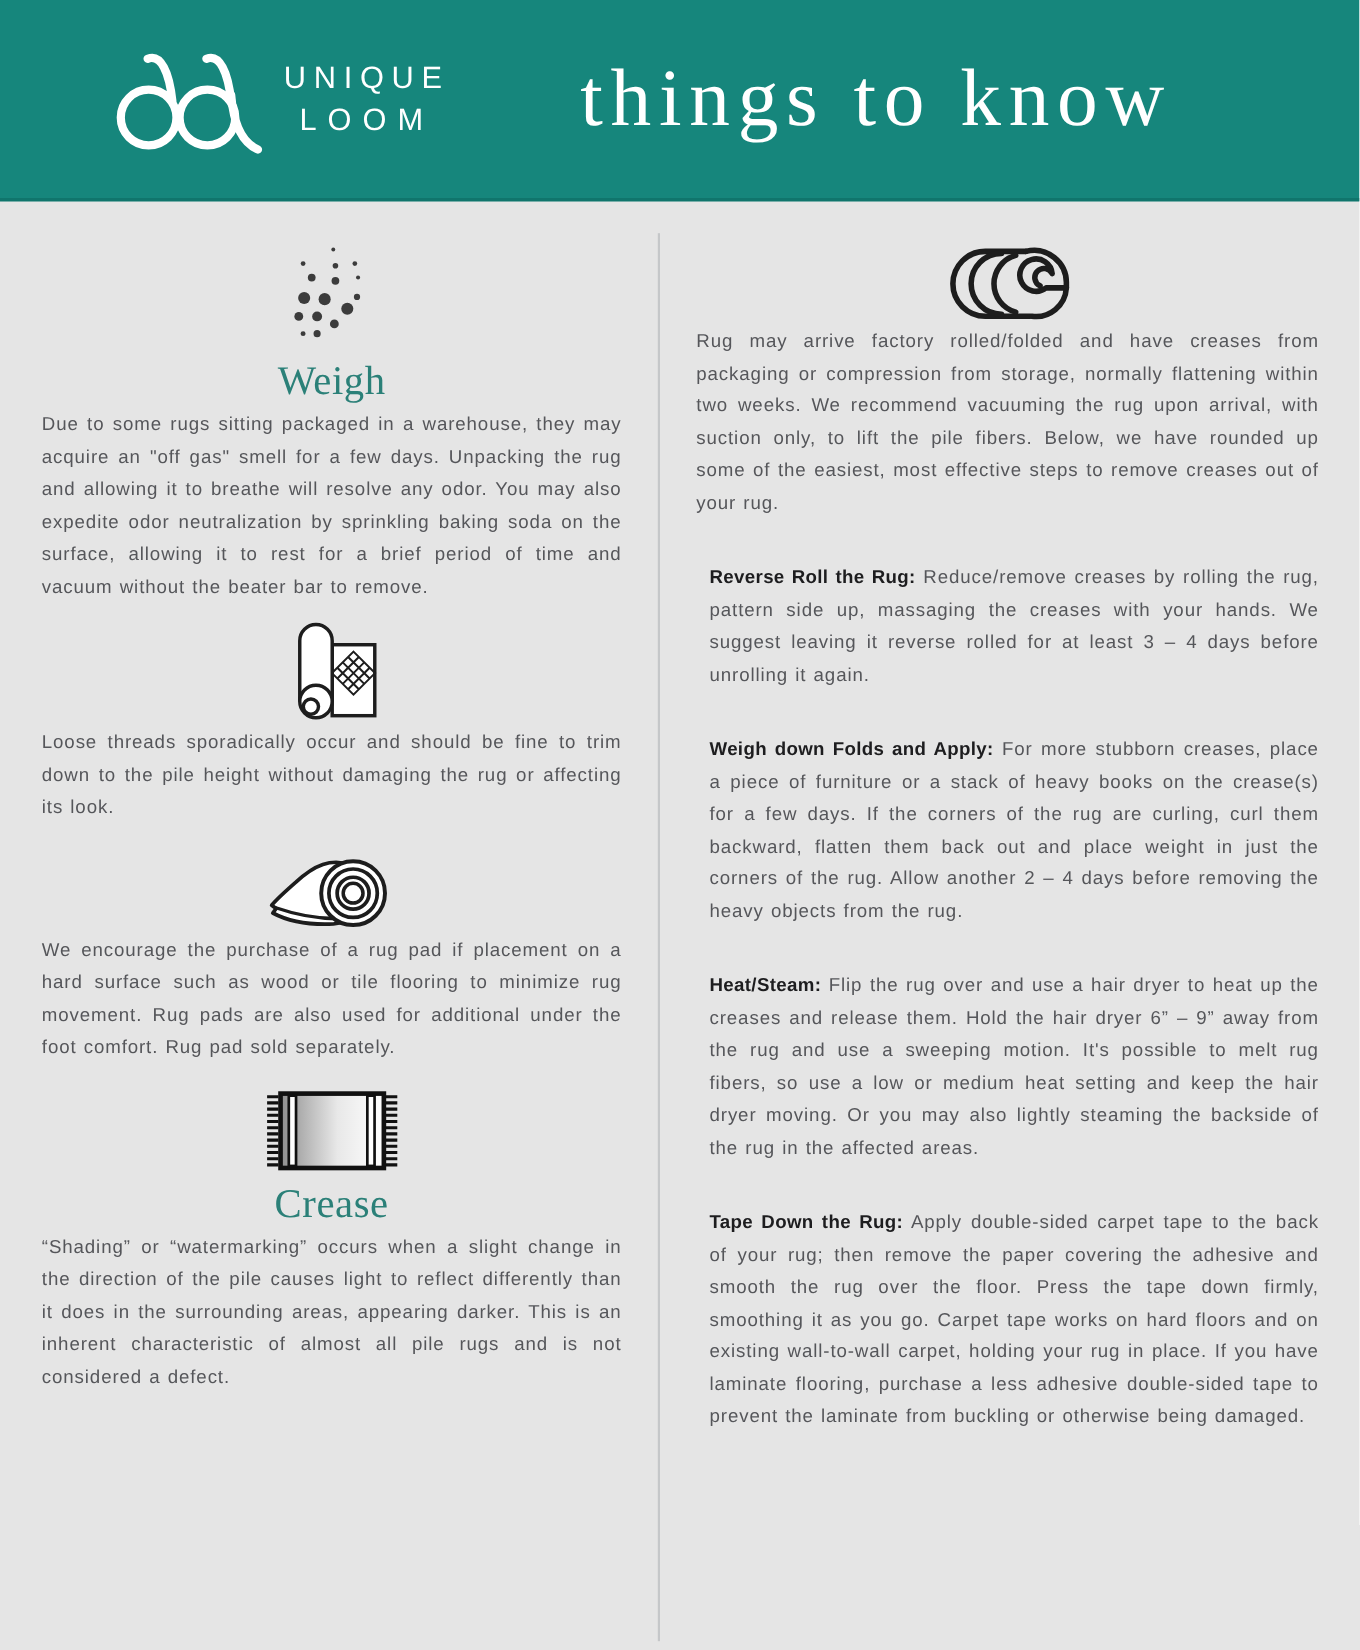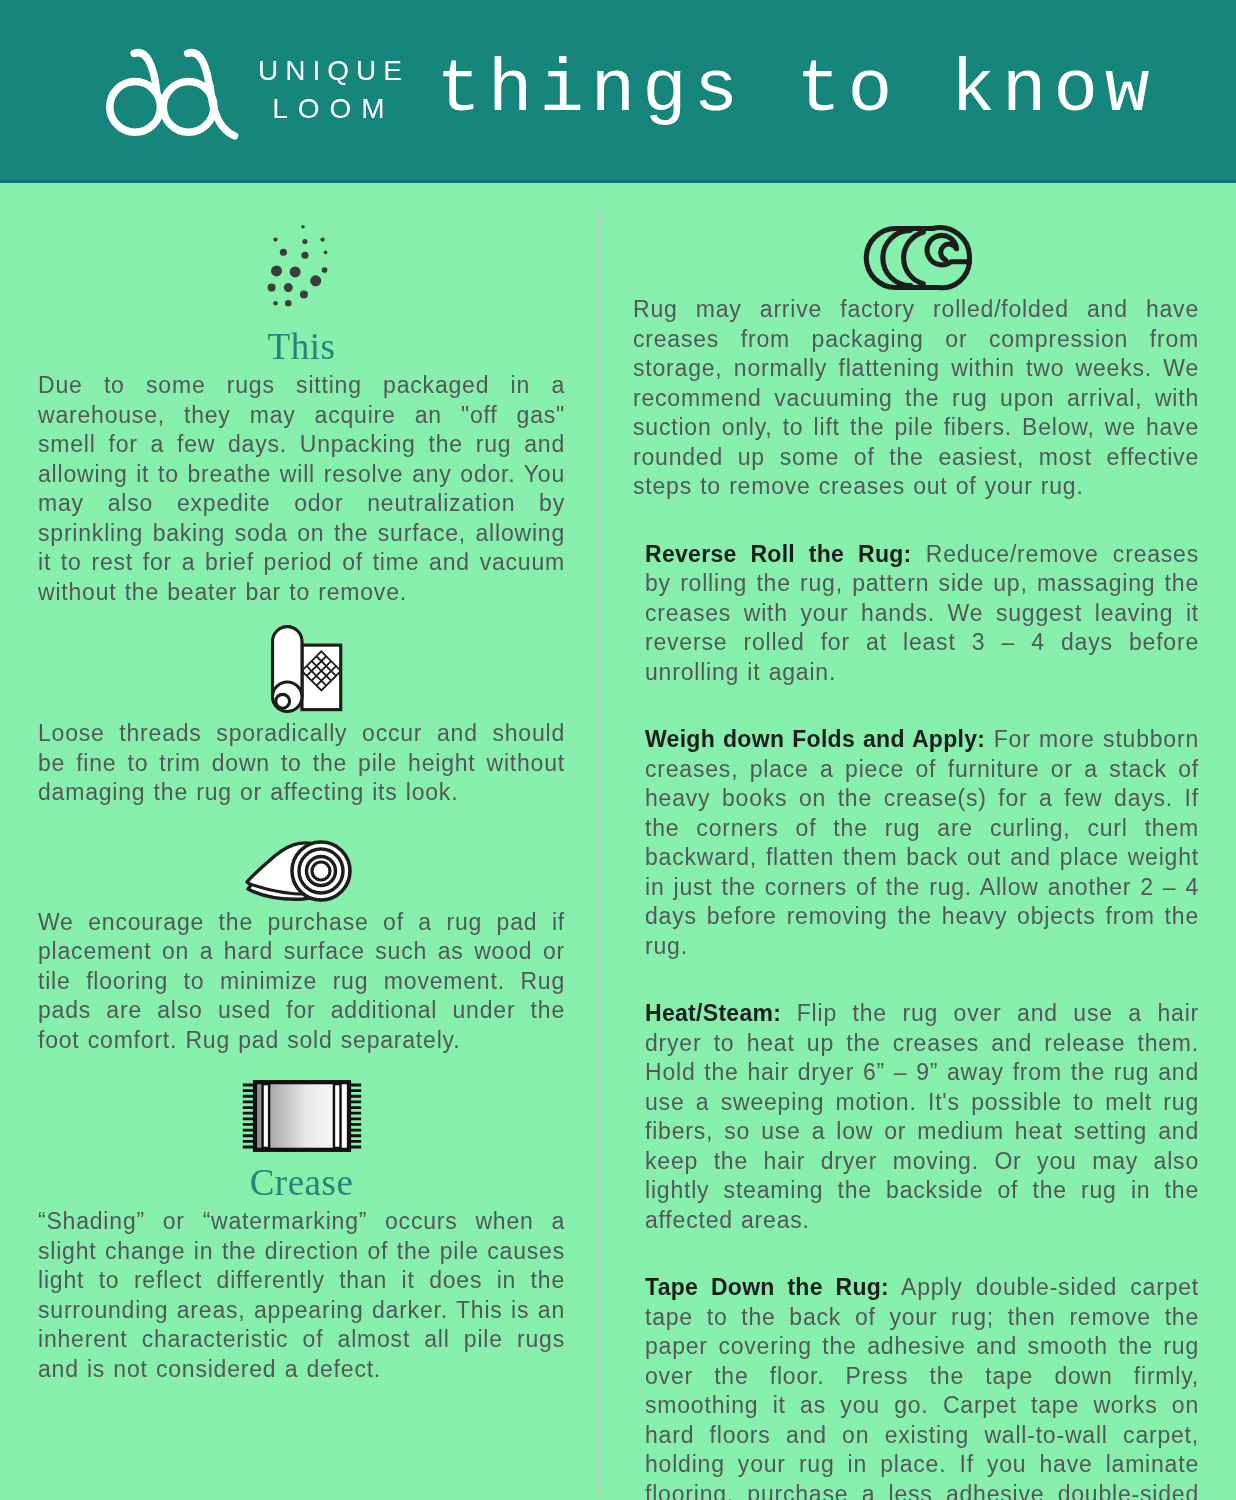--- a/index.html
+++ b/index.html
@@ -1,19 +1,19 @@
 <!DOCTYPE html>
 <html><head>
 <meta charset="utf-8">
 <style>
   html,body{margin:0;padding:0;background:#ffffff;}
   .page{
     position:relative;
     width:1236px;height:1500px;
-    background:#86efac;
+    background:#e5e5e5;
     font-family:"Liberation Sans", sans-serif;
     overflow:hidden;
   }
   
   .banner{
     height:183px;
     background:#16867c;
     border-bottom:3px solid #10756c;
     display:flex;
     align-items:center;
@@ -30,21 +30,21 @@
     text-align:center;
     font-size:28px;
     letter-spacing:7px;
     line-height:1.35;
     font-weight:400;
   }
   .wordmark .l2{letter-spacing:10px;}
   .main-title{
     flex:1;
     text-align:center;
-    font-family:Liberation Mono, monospace;
+    font-family:Liberation Serif, serif;
     font-size:74px;
     letter-spacing:7px;
     color:#ffffff;
     padding-right:52px;
     white-space:nowrap;
   }
   
   .content{
     display:grid;
     grid-template-columns:527px 566px;
@@ -61,21 +61,21 @@
   .section-heading{
     font-family:"Liberation Serif", serif;
     font-weight:400;
     font-size:37px;
     color:#2b8078;
     text-align:center;
     margin:6px 0 3px 0;
     letter-spacing:0.5px;
   }
   .body-text{
-    font-size:23px;
+    font-size:17px;
     line-height:29.5px;
     color:#55565a;
     text-align:justify;
     letter-spacing:0.8px;
     word-spacing:1px;
     margin:2px 0 0 0;
   }
   .body-text b{color:#1d1d1f;font-weight:700;letter-spacing:0.3px;}
   .tip{margin-top:38px;margin-left:12px;}
   .mt16{margin-top:16px;}
@@ -132,21 +132,21 @@
                 <circle cx="73" cy="52" r="2.9"></circle>
               <circle cx="19" cy="70" r="4.1"></circle>
                 <circle cx="36" cy="70" r="4.6"></circle>
                 <circle cx="64" cy="63" r="5.6"></circle>
               <circle cx="52" cy="77" r="4.1"></circle>
               <circle cx="23" cy="86" r="2.3"></circle>
                 <circle cx="36" cy="86" r="3.3"></circle>
             </g>
           </svg>
         </div>
-        <h2 class="section-heading">This</h2>
+        <h2 class="section-heading">Weigh</h2>
         <p class="body-text">Due to some rugs sitting packaged in a warehouse, they may acquire an "off gas" smell for a few days. Unpacking the rug and allowing it to breathe will resolve any odor. You may also expedite odor neutralization by sprinkling baking soda on the surface, allowing it to rest for a brief period of time and vacuum without the beater bar to remove.</p>
       </section>
 
       <section>
         <div class="icon-row mt16">
           <svg width="86" height="94" viewBox="0 0 92 102">
             <rect x="46" y="24" width="42" height="70" fill="#ffffff" stroke="#1d1d1d" stroke-width="3.4"></rect>
             <g transform="translate(67,52) rotate(45)" stroke="#1d1d1d" stroke-width="2" fill="none">
               <path d="M-15 -15 h30 v30 h-30 z M-15 -7.5 h30 M-15 0 h30 M-15 7.5 h30 M-7.5 -15 v30 M0 -15 v30 M7.5 -15 v30"></path>
             </g>

